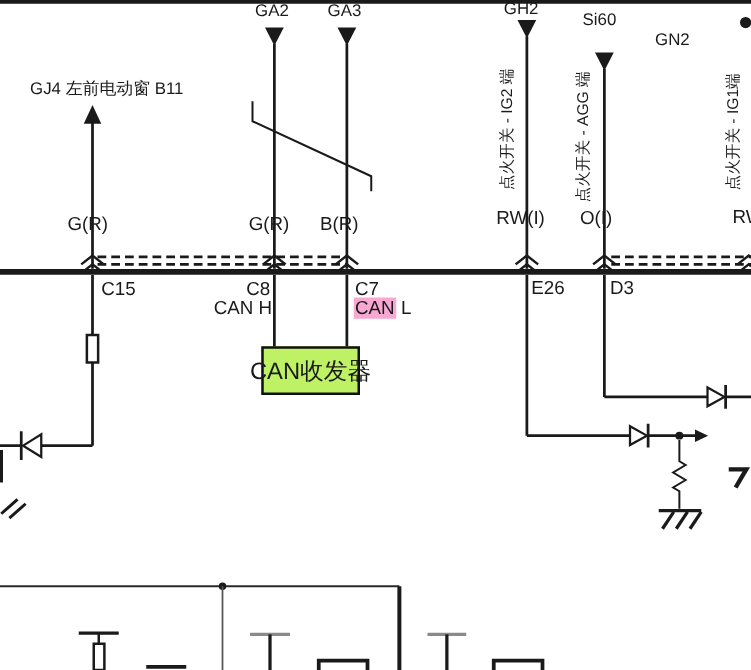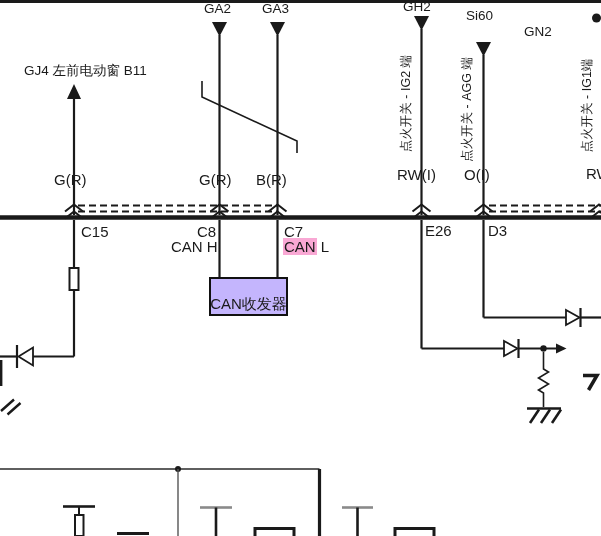--- a/index.html
+++ b/index.html
@@ -10,23 +10,23 @@
   }
   #wires{position:absolute;left:0;top:0;}
   .lbl{position:absolute;white-space:nowrap;font-size:15px;line-height:1.1;}
   .lbl-lg{font-size:13.5px;}
   .vlbl{
     position:absolute;width:132px;text-align:center;font-size:12.5px;
     transform:rotate(-90deg);transform-origin:center center;white-space:nowrap;
   }
   #can-box{
     position:absolute;left:209px;top:277px;width:79px;height:39px;
-    border:2.5px solid #111;box-sizing:border-box;background:#c4b5fd;
-    display:flex;align-items:flex-end;justify-content:center;
-    font-size:15px;white-space:nowrap;
+    border:2.5px solid #111;box-sizing:border-box;background:#bef264;
+    display:flex;align-items:center;justify-content:center;
+    font-size:19px;white-space:nowrap;
   }
   #bcm-title{
     position:absolute;left:240px;top:386px;font-size:57px;line-height:1;
     letter-spacing:1px;color:#111;
   }
   .hl{background:#f9a8d4;padding:0 1px;}
 </style>
 </head>
 <body>
 

